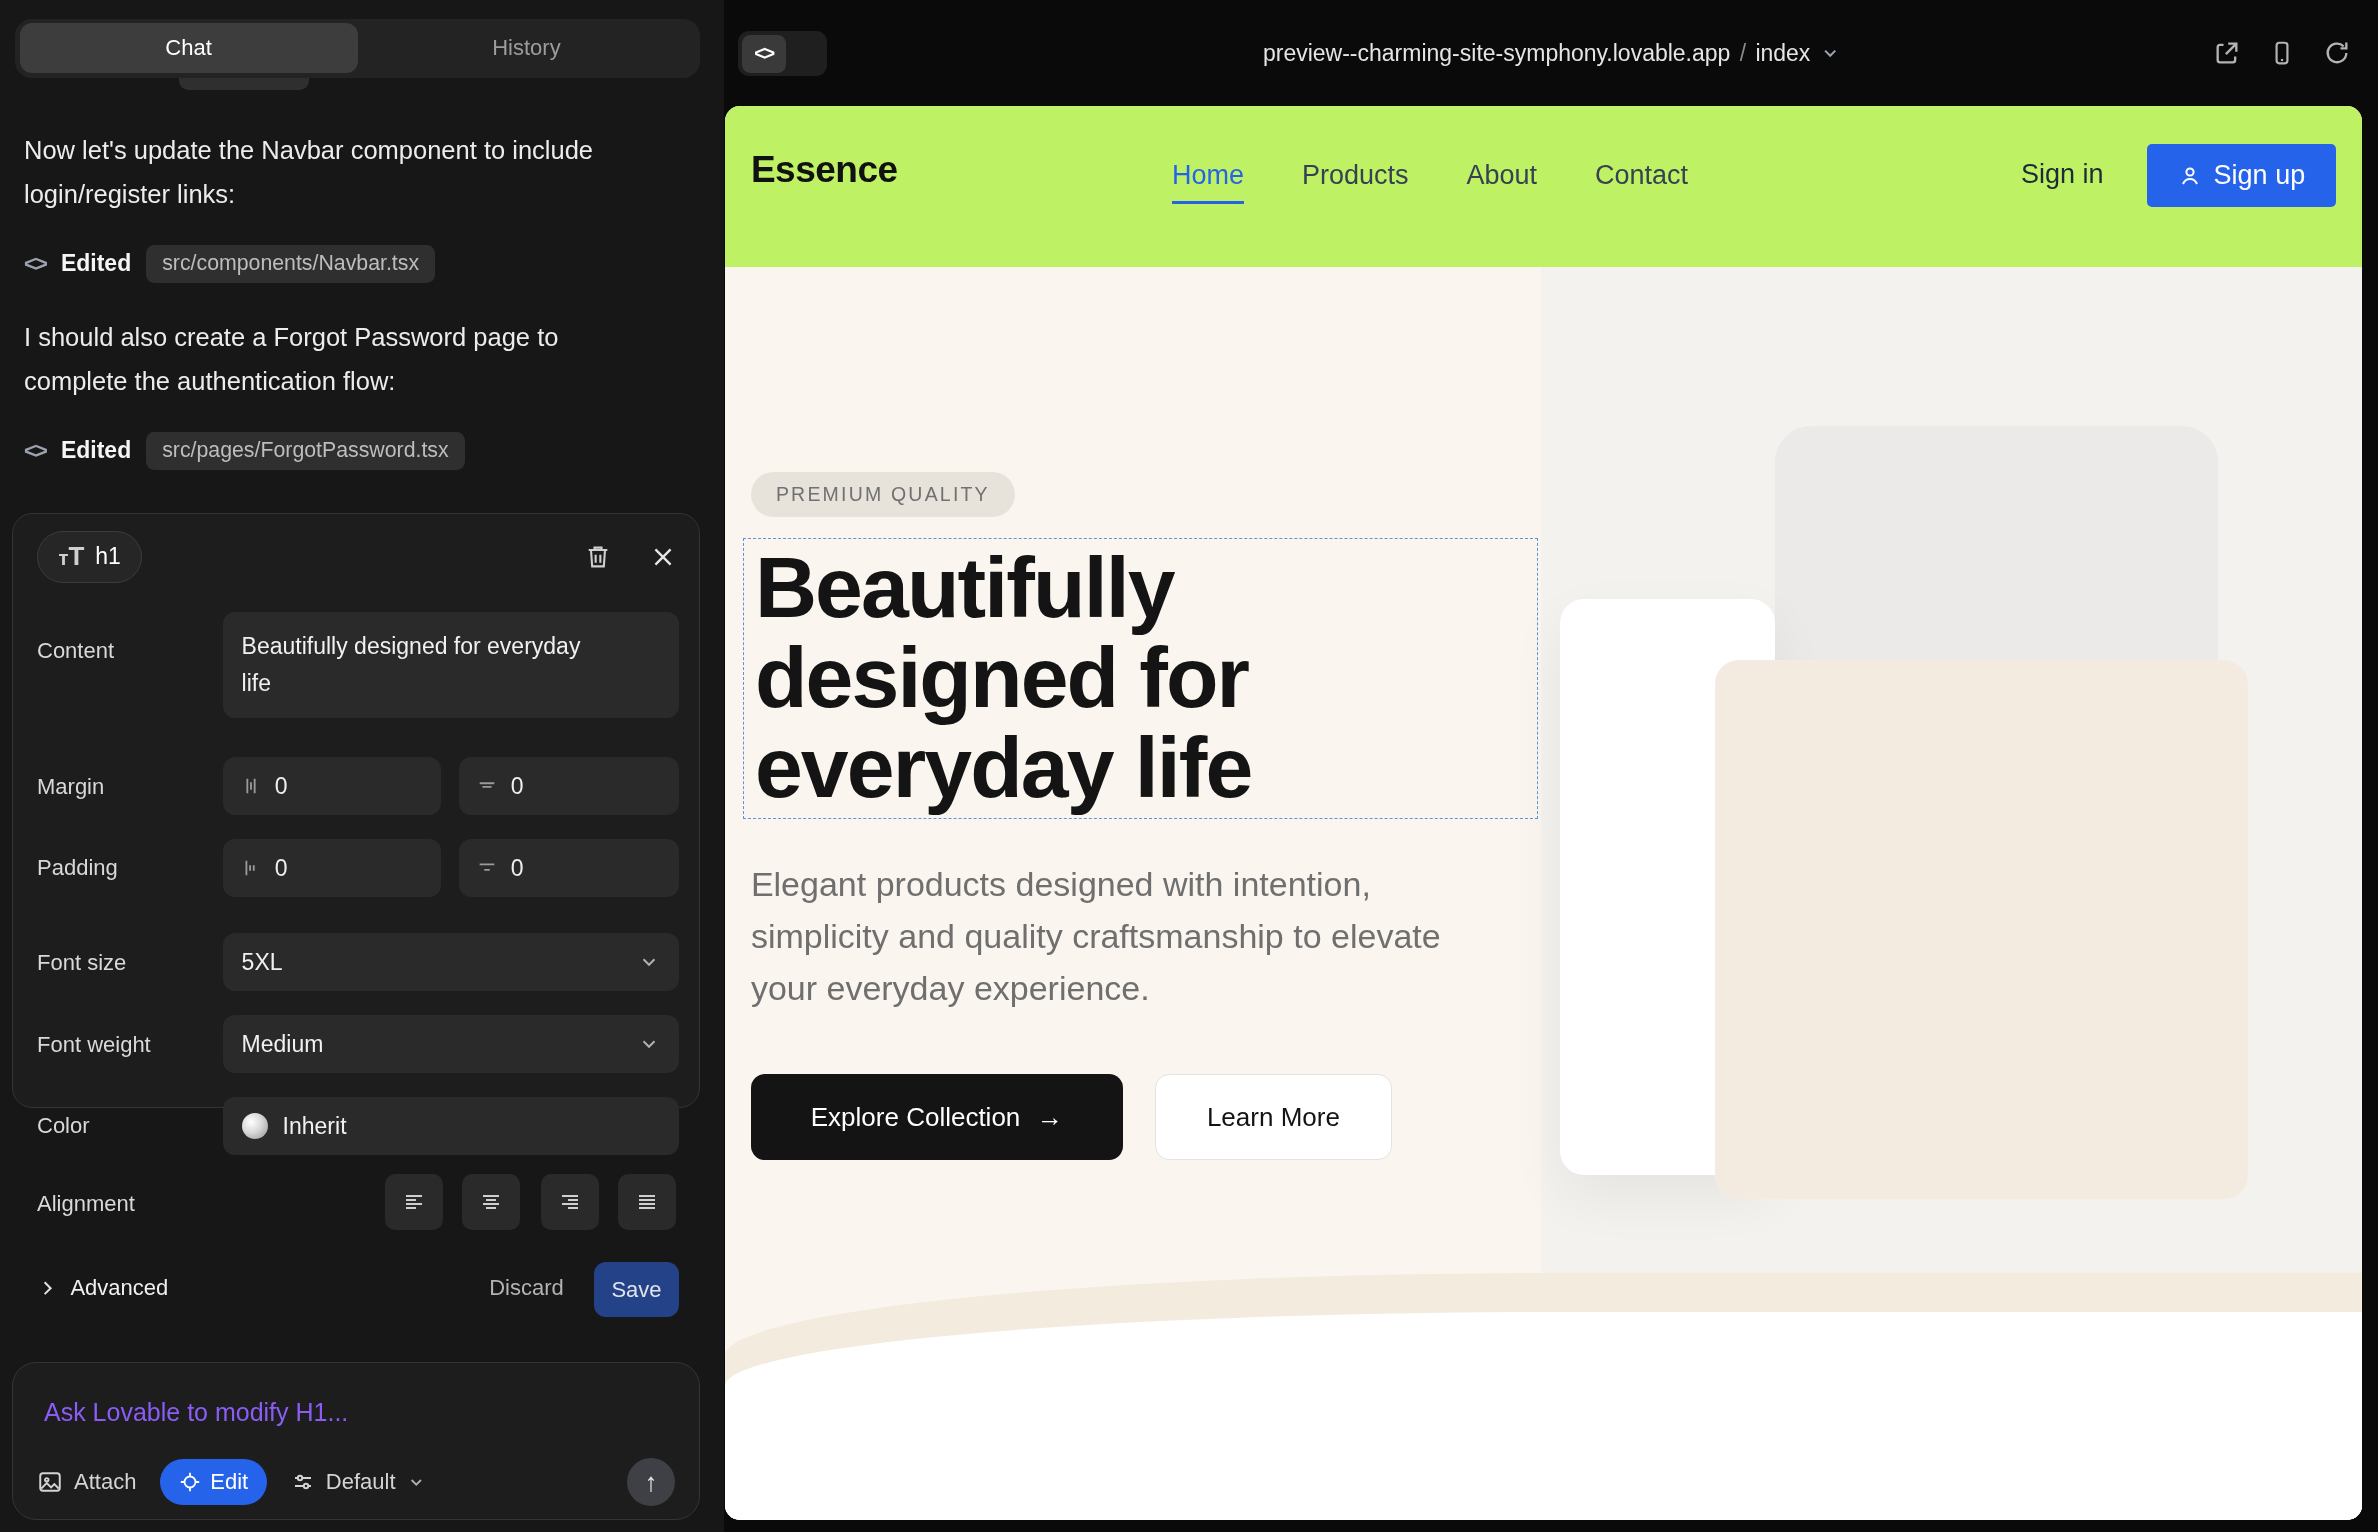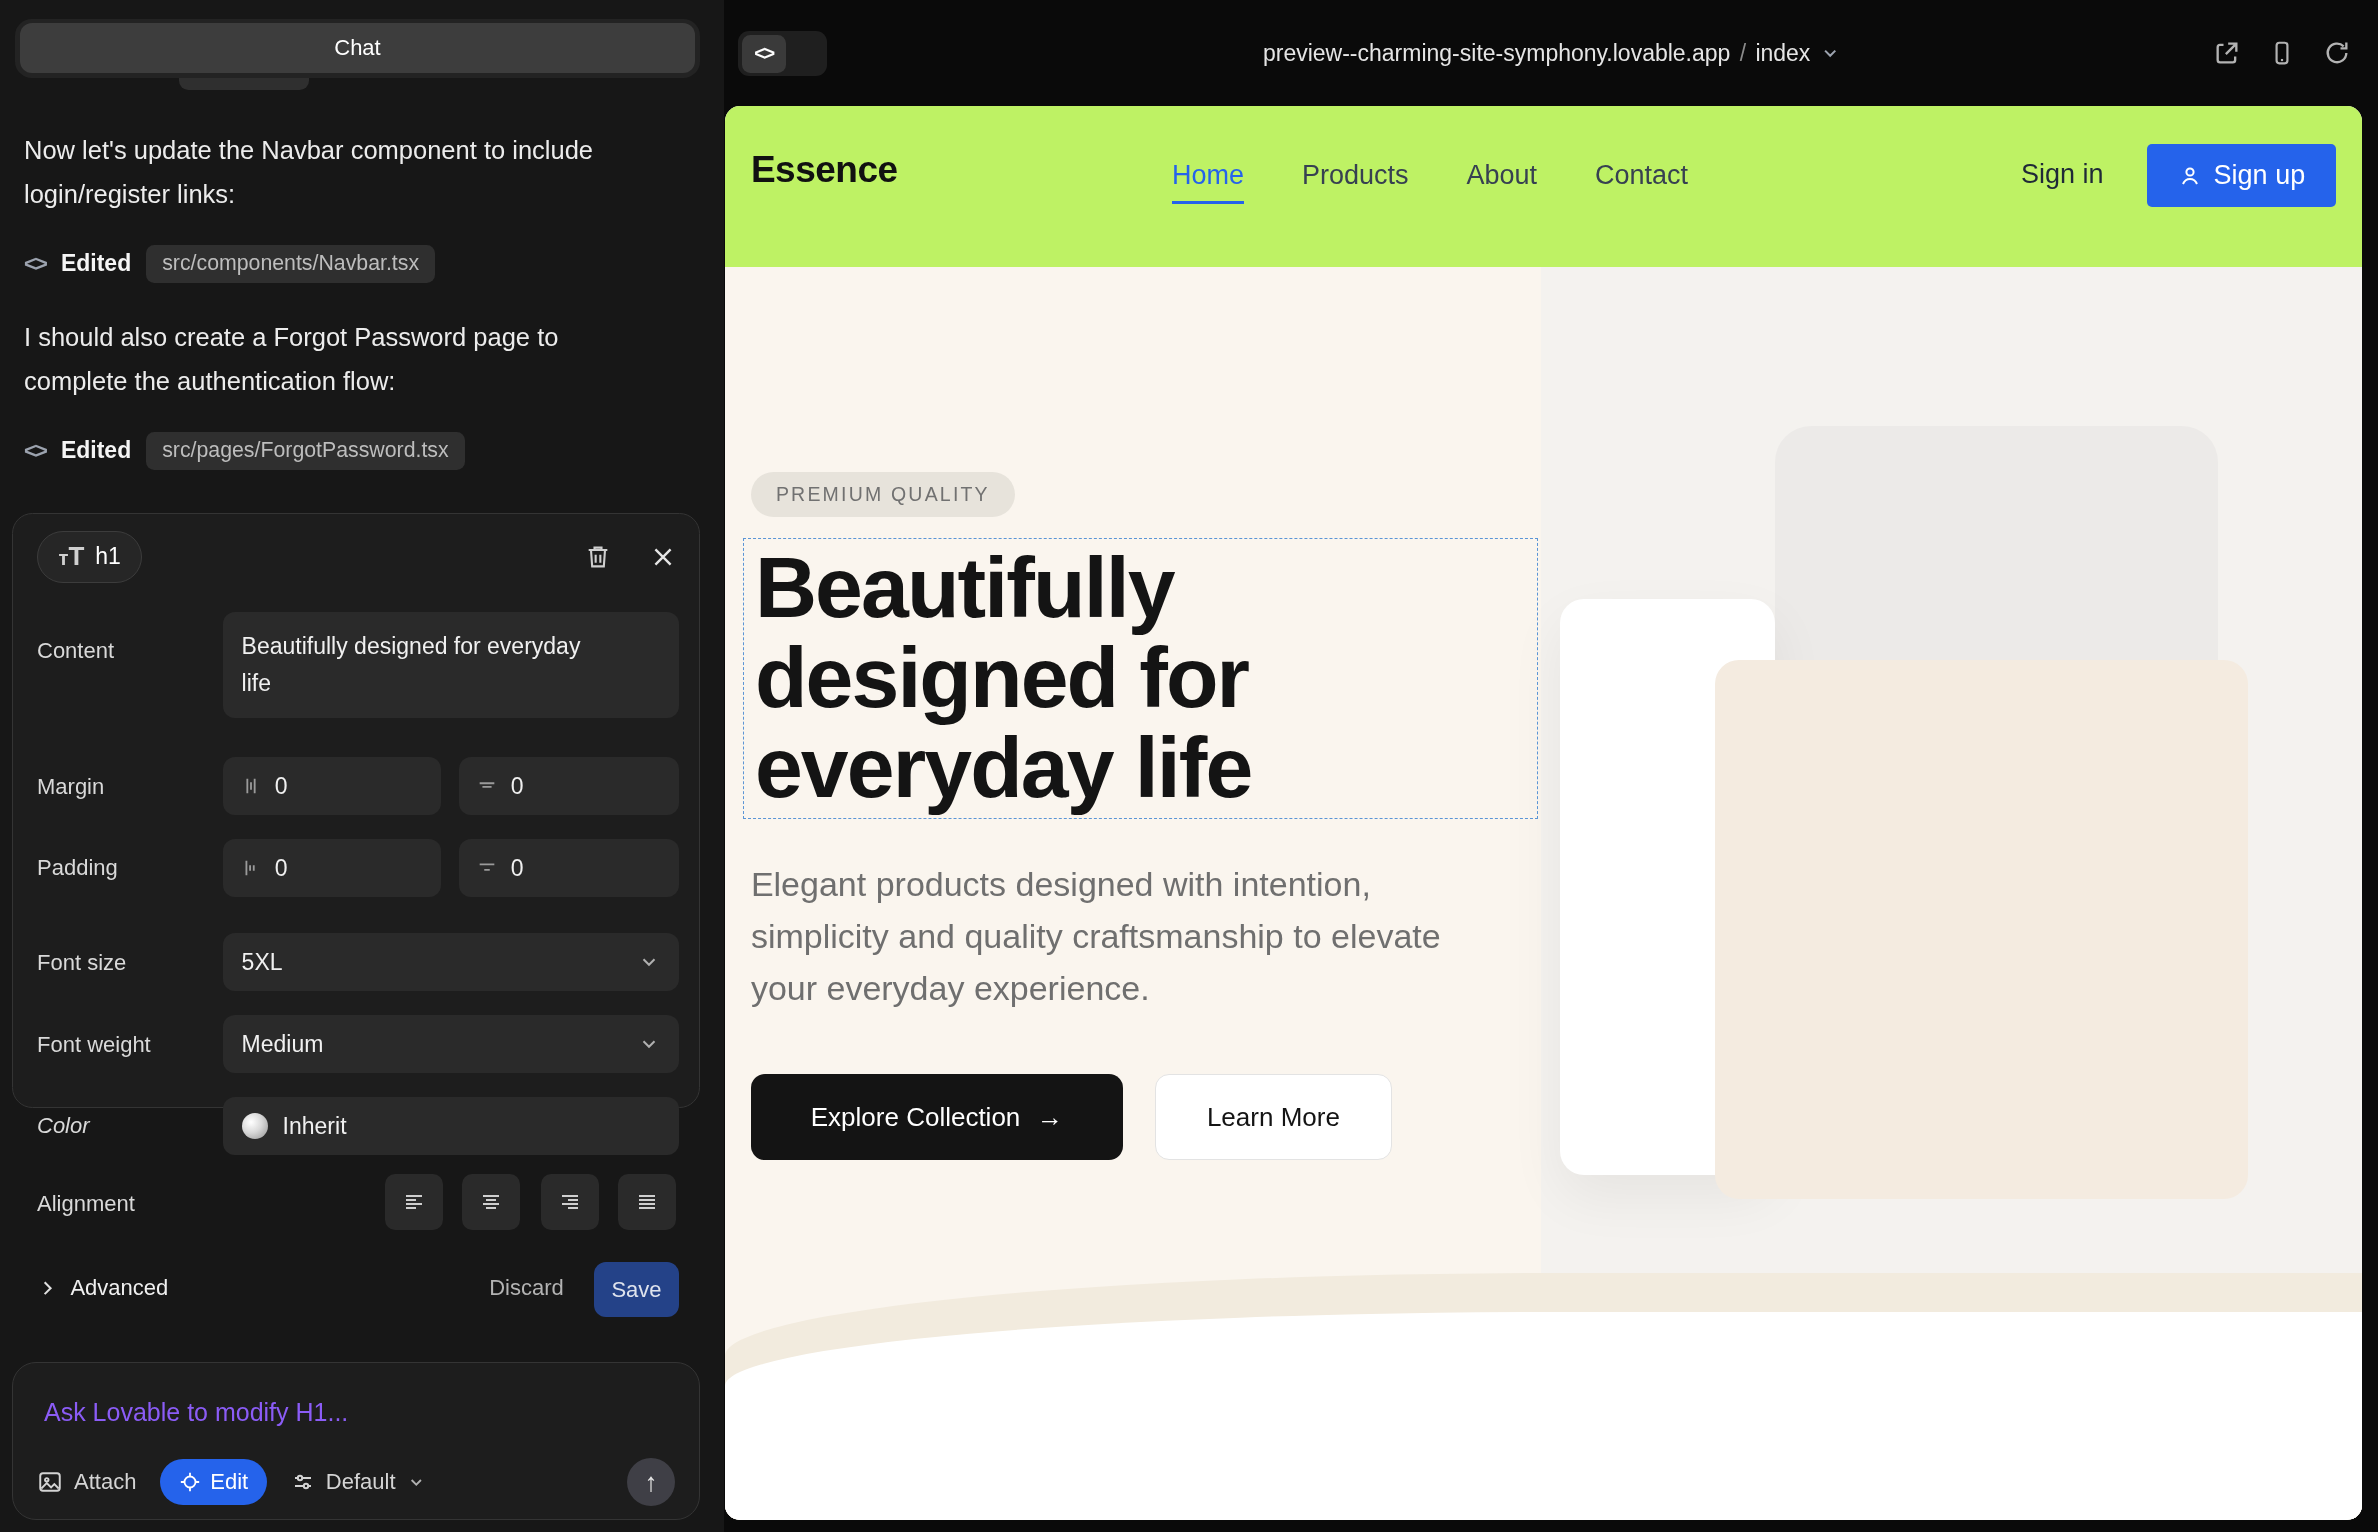--- a/index.html
+++ b/index.html
@@ -123,20 +123,21 @@
 </style>
 </head>
 <body>
 
 <div class="left-panel">
 
   <div class="clipped-pill"></div>
 
   <div class="tabbar">
     <div class="tab active">Chat</div>
+    <div class="tab">History</div>
   </div>
 
   <div class="chat-msg" style="top:128px;">Now let's update the Navbar component to include login/register links:</div>
 
   <div class="edited-row" style="top:243px;">
     <span class="code-glyph">&lt;&gt;</span>
     <span class="edited-label">Edited</span>
     <span class="file-badge">src/components/Navbar.tsx</span>
   </div>
 
@@ -208,21 +209,21 @@
     </div>
 
     <div class="row-label" style="top:518px;">Font weight</div>
     <div class="field sel" style="top:501px;">
       <span>Medium</span>
       <svg width="22" height="22" viewBox="0 0 24 24" fill="none" stroke="#b0b0b0" stroke-width="2.2">
           <path d="M6 9l6 6 6-6"></path>
         </svg>
     </div>
 
-    <div class="row-label" style="top:599px;font-style:italic;">Color</div>
+    <div class="row-label" style="top:599px;">Color</div>
     <div class="field sel" style="top:583px; justify-content:flex-start; gap:15px;">
       <span class="swatch"></span>
       <span>Inherit</span>
     </div>
 
     <div class="row-label" style="top:677px;">Alignment</div>
     <div class="align-btn" style="left:372px; top:660px;">
       <svg width="24" height="24" viewBox="0 0 24 24" fill="none" stroke="#cfcfcf" stroke-width="2">
         <path d="M4 6h16M4 10h10M4 14h16M4 18h10"></path>
       </svg>

